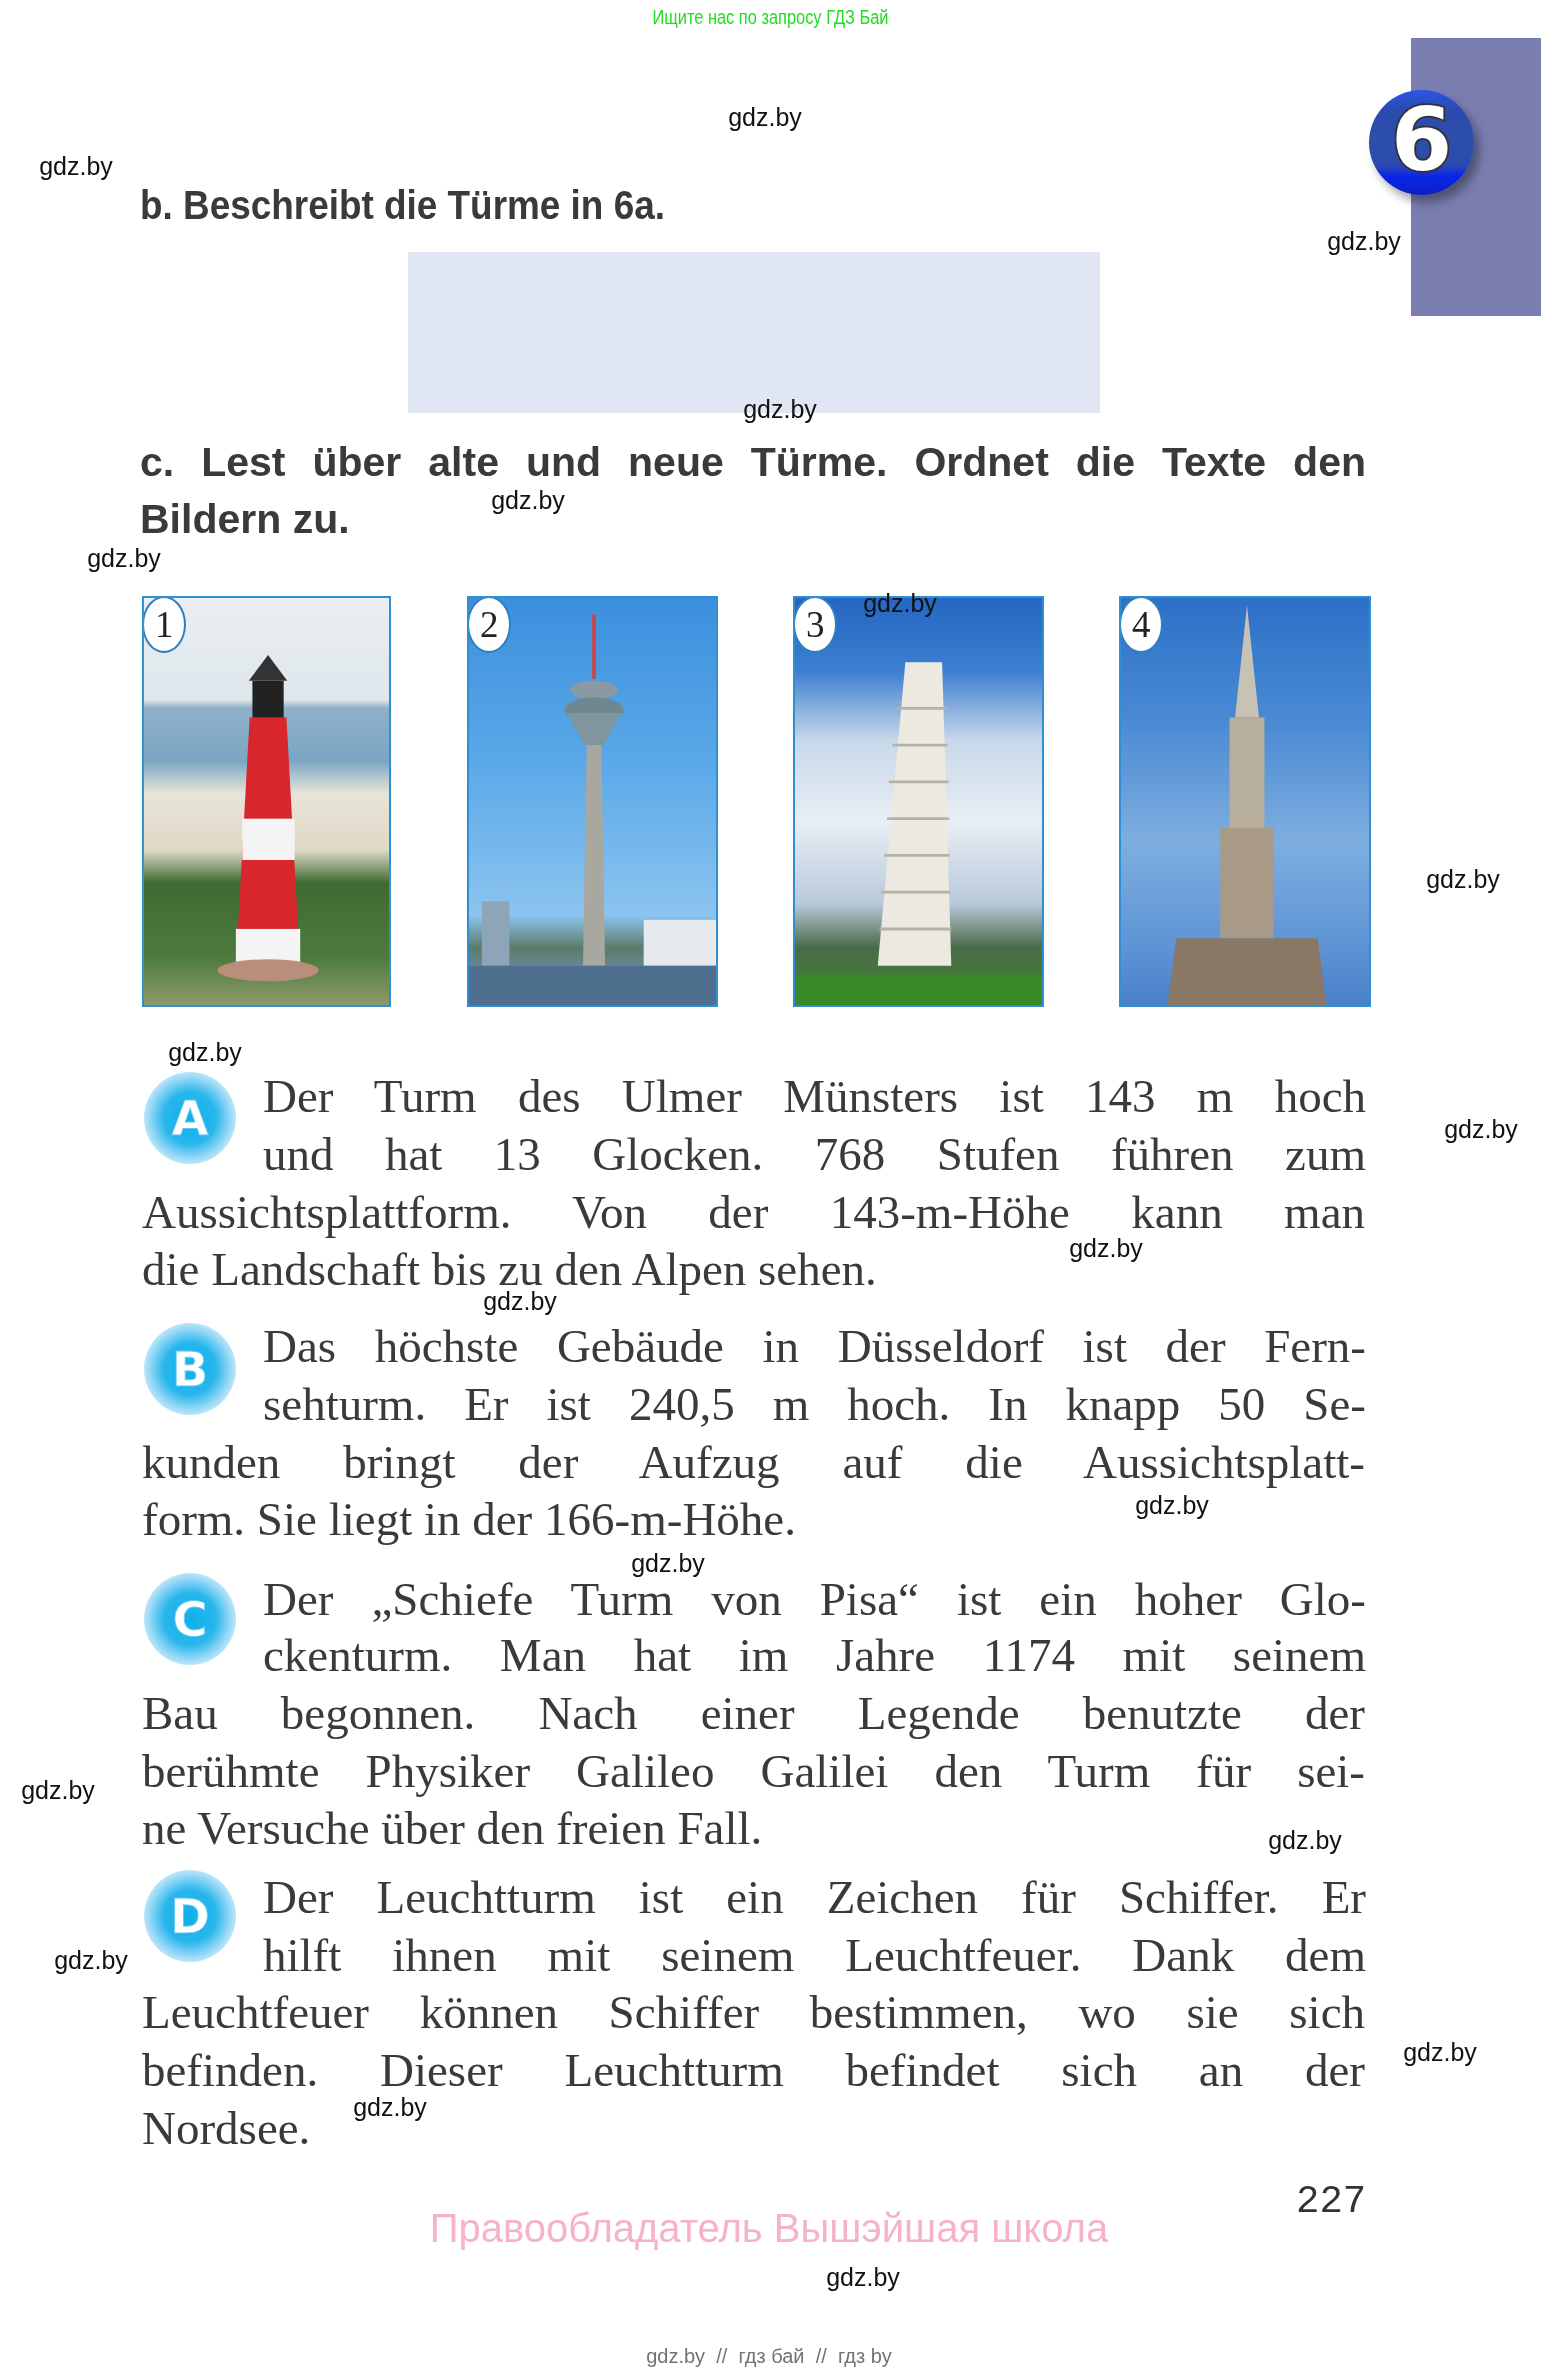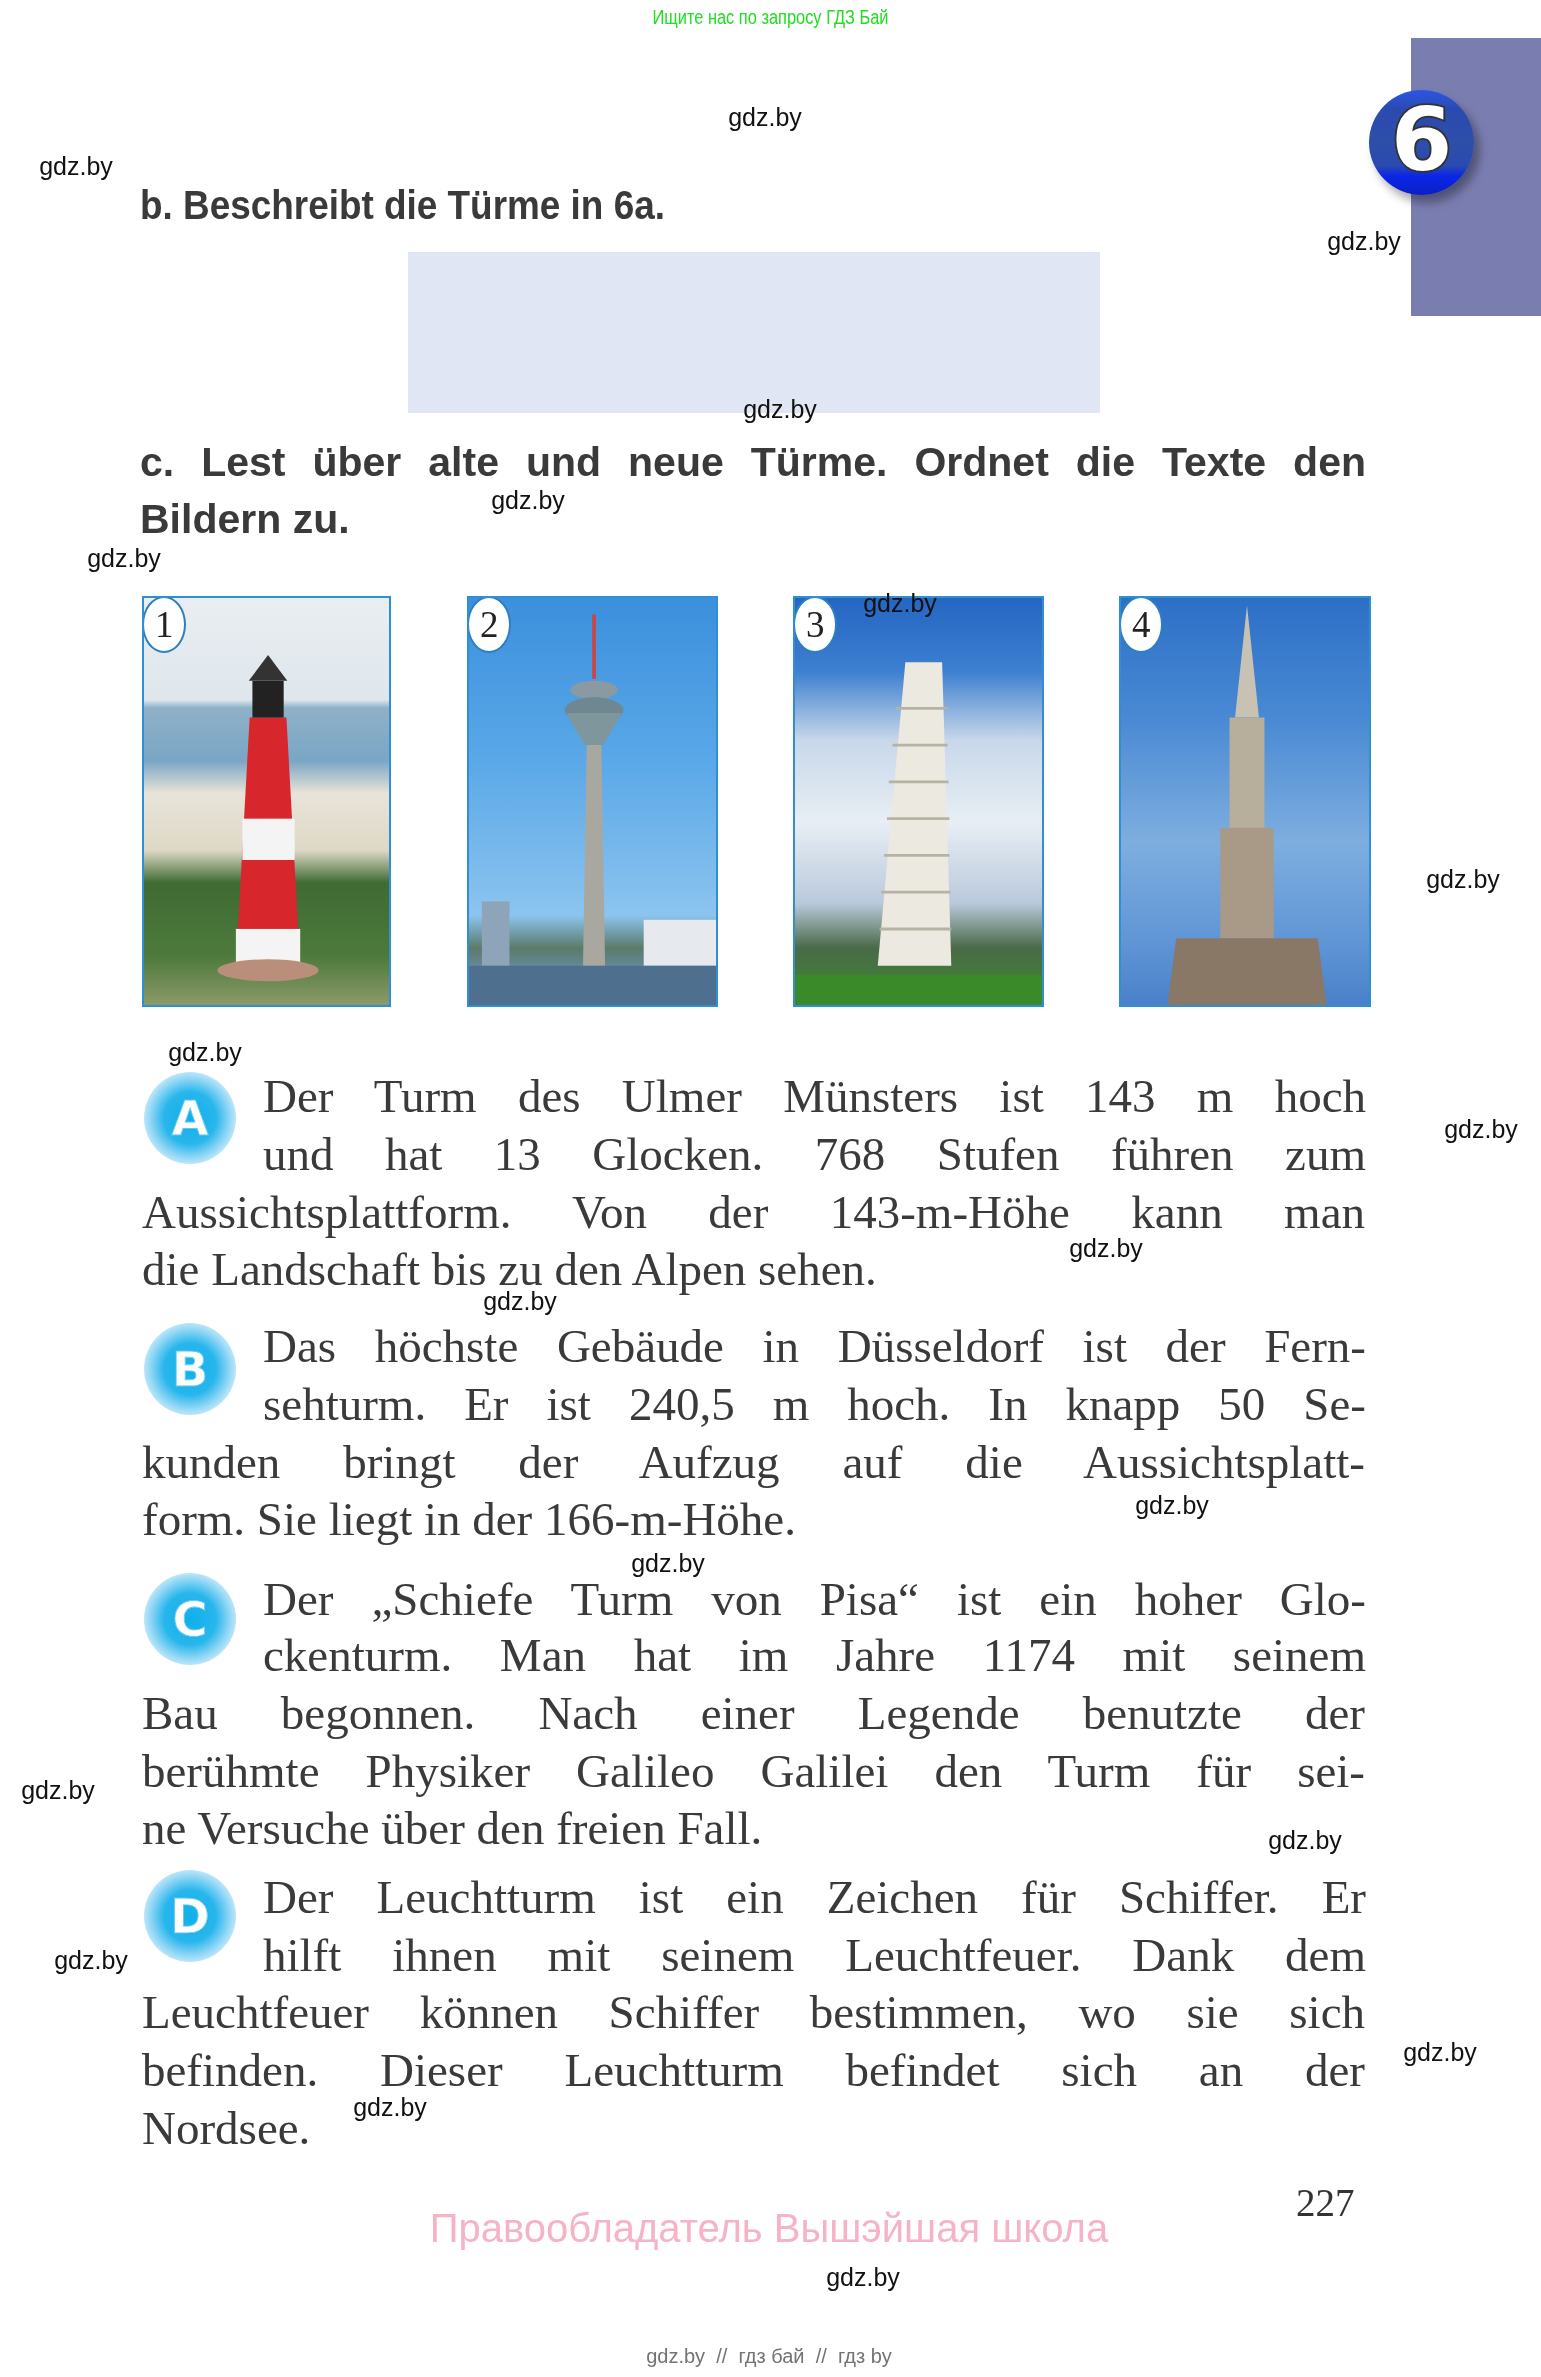--- a/index.html
+++ b/index.html
@@ -27,21 +27,21 @@
   .para .ln.ind { left: 263px; width: 1103px; }
   .para .ln.full { left: 142px; width: 1223px; }
   .label-badge { width: 92px; height: 92px; border-radius: 50%;
     background: radial-gradient(circle, #0fb0ea 0%, #28b6ec 40%, rgba(80,190,240,0.6) 62%, rgba(140,215,245,0.25) 80%, rgba(255,255,255,0) 100%);
     display: flex; align-items: center; justify-content: center; }
   .label-badge span { font-family: "DejaVu Sans", sans-serif; font-weight: bold; font-size: 48px; color: #13aee8; -webkit-text-stroke: 0; text-shadow: 0 0 0 #fff;
     -webkit-text-stroke: 1.8px #ffffff; }
   .label-badge span.fillwhite { color: #ffffff; -webkit-text-stroke: 0.9px #5cc6f0; }
   .wm { font-family: "Liberation Sans", sans-serif; font-size: 25px; color: #111; white-space: nowrap; transform: translateX(-50%); }
   .copyright { left: 0; width: 1538px; top: 2206px; text-align: center; font-family: Liberation Sans, sans-serif; font-size: 40px; color: #f6b3c6; }
-  .page-num { left: 1296px; top: 2180px; font-family: Liberation Serif, serif; font-size: 39px; color: #333; }
+  .page-num { left: 1296px; top: 2180px; font-family: Liberation Mono, monospace; font-size: 39px; color: #333; }
   .footer-links { left: 0; width: 1538px; top: 2345px; text-align: center; font-family: "Liberation Sans", sans-serif; font-size: 20px; color: #737373; }
   
   .sky1 { background: linear-gradient(180deg,#e9eef2 0%,#dfe7ec 25%,#8fb1c8 27%,#7aa6c4 40%,#e8e4d8 48%,#ded8c6 62%,#3f6b33 70%,#4d7a3c 88%,#8c9a6a 100%); }
   .sky2 { background: linear-gradient(180deg,#3b8fdc 0%,#5aa8e8 40%,#8cc4ef 78%,#5b7b6a 86%,#6a8fb0 93%,#d0d8e0 100%); }
   .sky3 { background: linear-gradient(180deg,#2466c2 0%,#3d7fd0 18%,#c8d8ea 35%,#e8eef4 55%,#b9c9dc 75%,#4a6a48 86%,#3c8a2e 100%); }
   .sky4 { background: linear-gradient(180deg,#2c6fc6 0%,#4a8ad4 30%,#7eaedf 60%,#5f95d6 85%,#4a80c8 100%); }
 </style>
 </head>
 <body>
 

